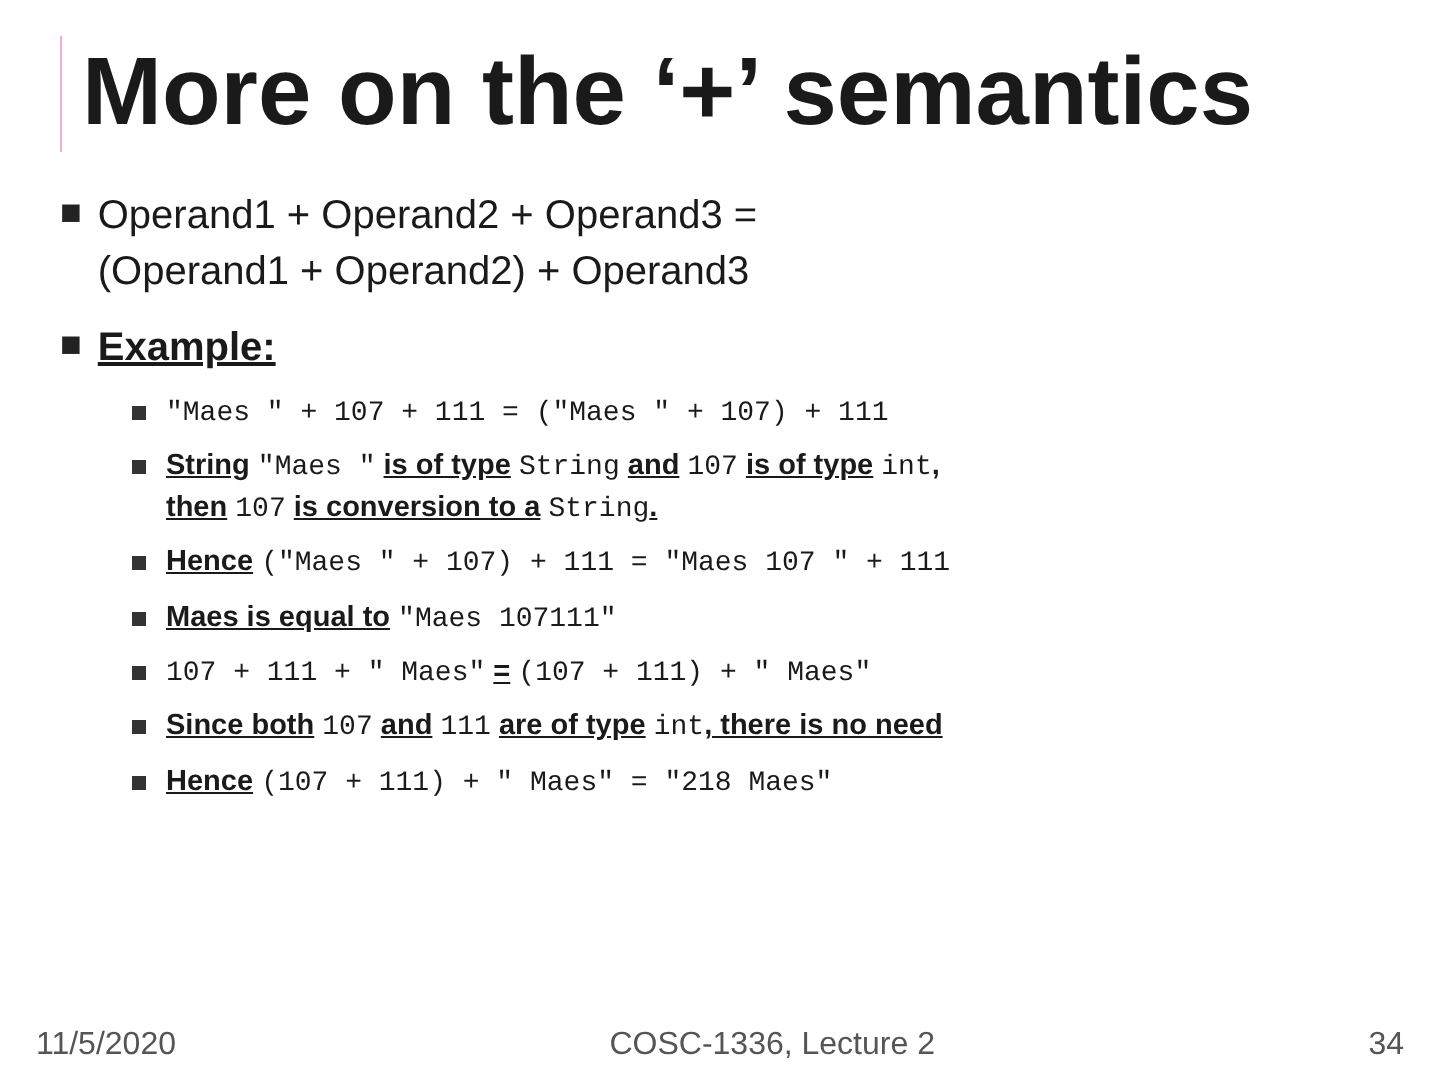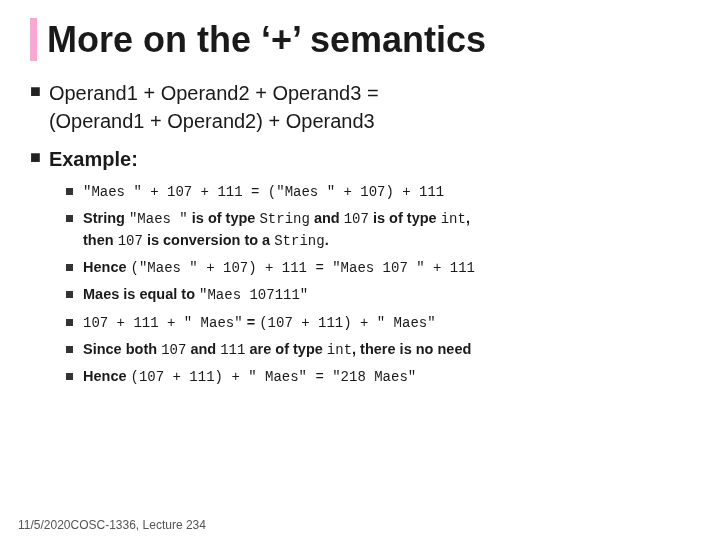--- a/index.html
+++ b/index.html
@@ -11,24 +11,24 @@
       overflow: hidden;
       position: relative;
     }
     .page {
       width: 720px;
       height: 540px;
       padding: 18px 30px 10px 30px;
       position: relative;
     }
     .title {
-      font-size: 36px;
+      font-size: 48px;
       font-weight: bold;
       color: #1a1a1a;
-      border-left: 7px solid #f9a8d4;
+      border-left: 1px solid #f9a8d4;
       padding-left: 10px;
       margin-bottom: 18px;
       line-height: 1.2;
     }
     .bullet-section {
       margin-bottom: 10px;
     }
     .bullet-main {
       display: flex;
       align-items: flex-start;
@@ -65,30 +65,32 @@
     }
     .sub-bullet .sub-text {
       font-size: 14.5px;
       color: #1a1a1a;
       line-height: 1.45;
     }
     .mono {
       font-family: 'Courier New', Courier, monospace;
       font-size: 14px;
     }
-    .bold { font-weight: bold; }
+    .bold { font-weight: bold; text-decoration: underline; }
     .footer {
       position: absolute;
       bottom: 8px;
       left: 0;
       width: 100%;
       display: flex;
+      justify-content: space-between;
       padding: 0 18px;
-      font-size: 12px;
+      font-size: 16px;
       color: #555;
+      gap: 13px;
     }
     .normal { font-weight: normal; font-style: normal; }
   </style>
 </head>
 <body>
 
 <div class="page">
 
   <div class="title">
     More on the ‘+’ semantics

